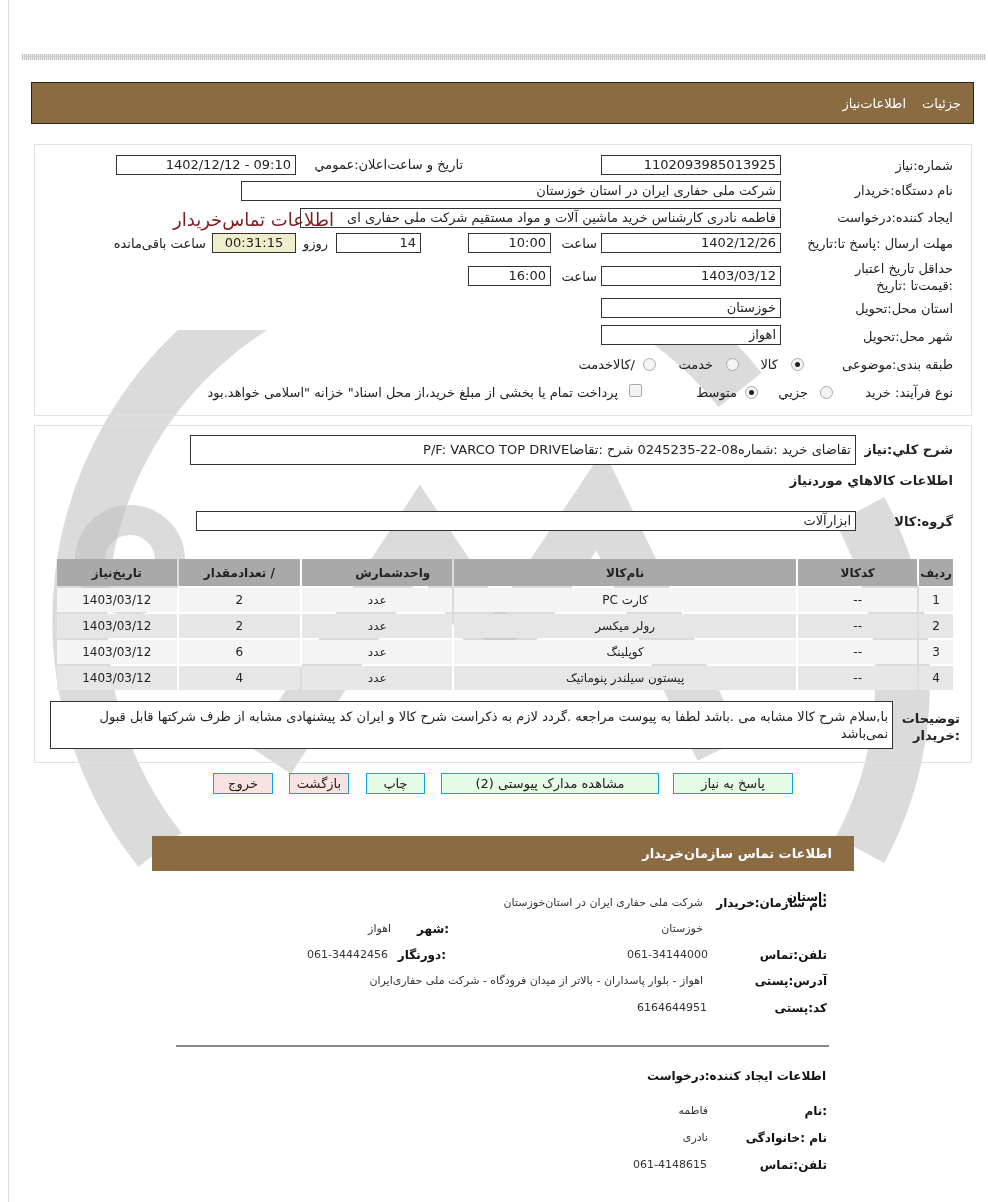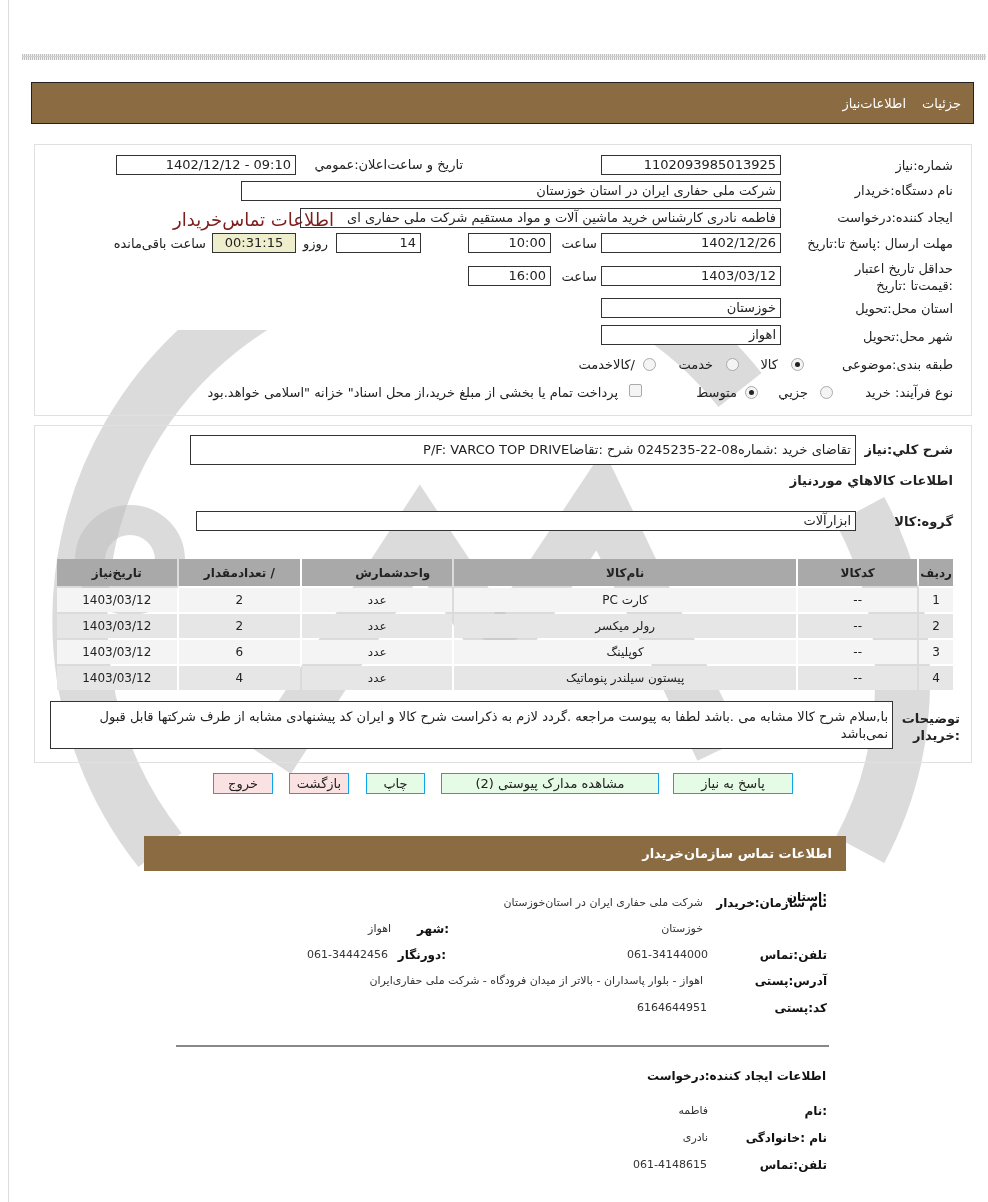--- a/index.html
+++ b/index.html
@@ -26,22 +26,22 @@
   .chk { position:absolute; width:13px; height:13px; border:1px solid #aaa; border-radius:2px; background:#f4f4f4; box-sizing:border-box; }
   .bold { font-weight:bold; }
   table.items { position:absolute; left:55px; top:557px; width:900px; border-collapse:separate; border-spacing:2px; direction:rtl; font-size:12px; }
   table.items th { background:#a9a9a9; color:#222; height:25px; font-weight:bold; font-size:12px; }
   table.items td { height:22px; text-align:center; }
   table.items tr:nth-child(odd) td { background:#f4f4f4; }
   table.items tr:nth-child(even) td { background:#e6e6e6; }
   .btn { position:absolute; height:21px; border:1px solid #0ea5e9; box-sizing:border-box; font-size:13px; text-align:center; line-height:19px; direction:rtl; }
   .btn.green { background:#e6fbe6; }
   .btn.pink { background:#fbe2e2; }
-  .contacthdr { position:absolute; left:144px; top:836px; width:702px; height:35px; background:#8b6b42; color:#fff;
-                direction:rtl; font-weight:bold; font-size:13px; line-height:35px; padding-right:14px; box-sizing:border-box; }
+  .contacthdr { position:absolute; left:152px; top:836px; width:702px; height:35px; background:#8b6b42; color:#fff;
+                direction:rtl; font-weight:bold; font-size:13px; line-height:35px; padding-right:22px; box-sizing:border-box; }
   .sm { position:absolute; direction:rtl; white-space:nowrap; font-size:11px; color:#333; }
   .sm.b { font-weight:bold; font-size:12px; color:#111; }
   .hr { position:absolute; left:176px; top:1045px; width:653px; height:2px; background:#888; }
 </style>
 </head>
 <body>
 
 <div class="leftline"></div>
 <div class="topsep"></div>
 

